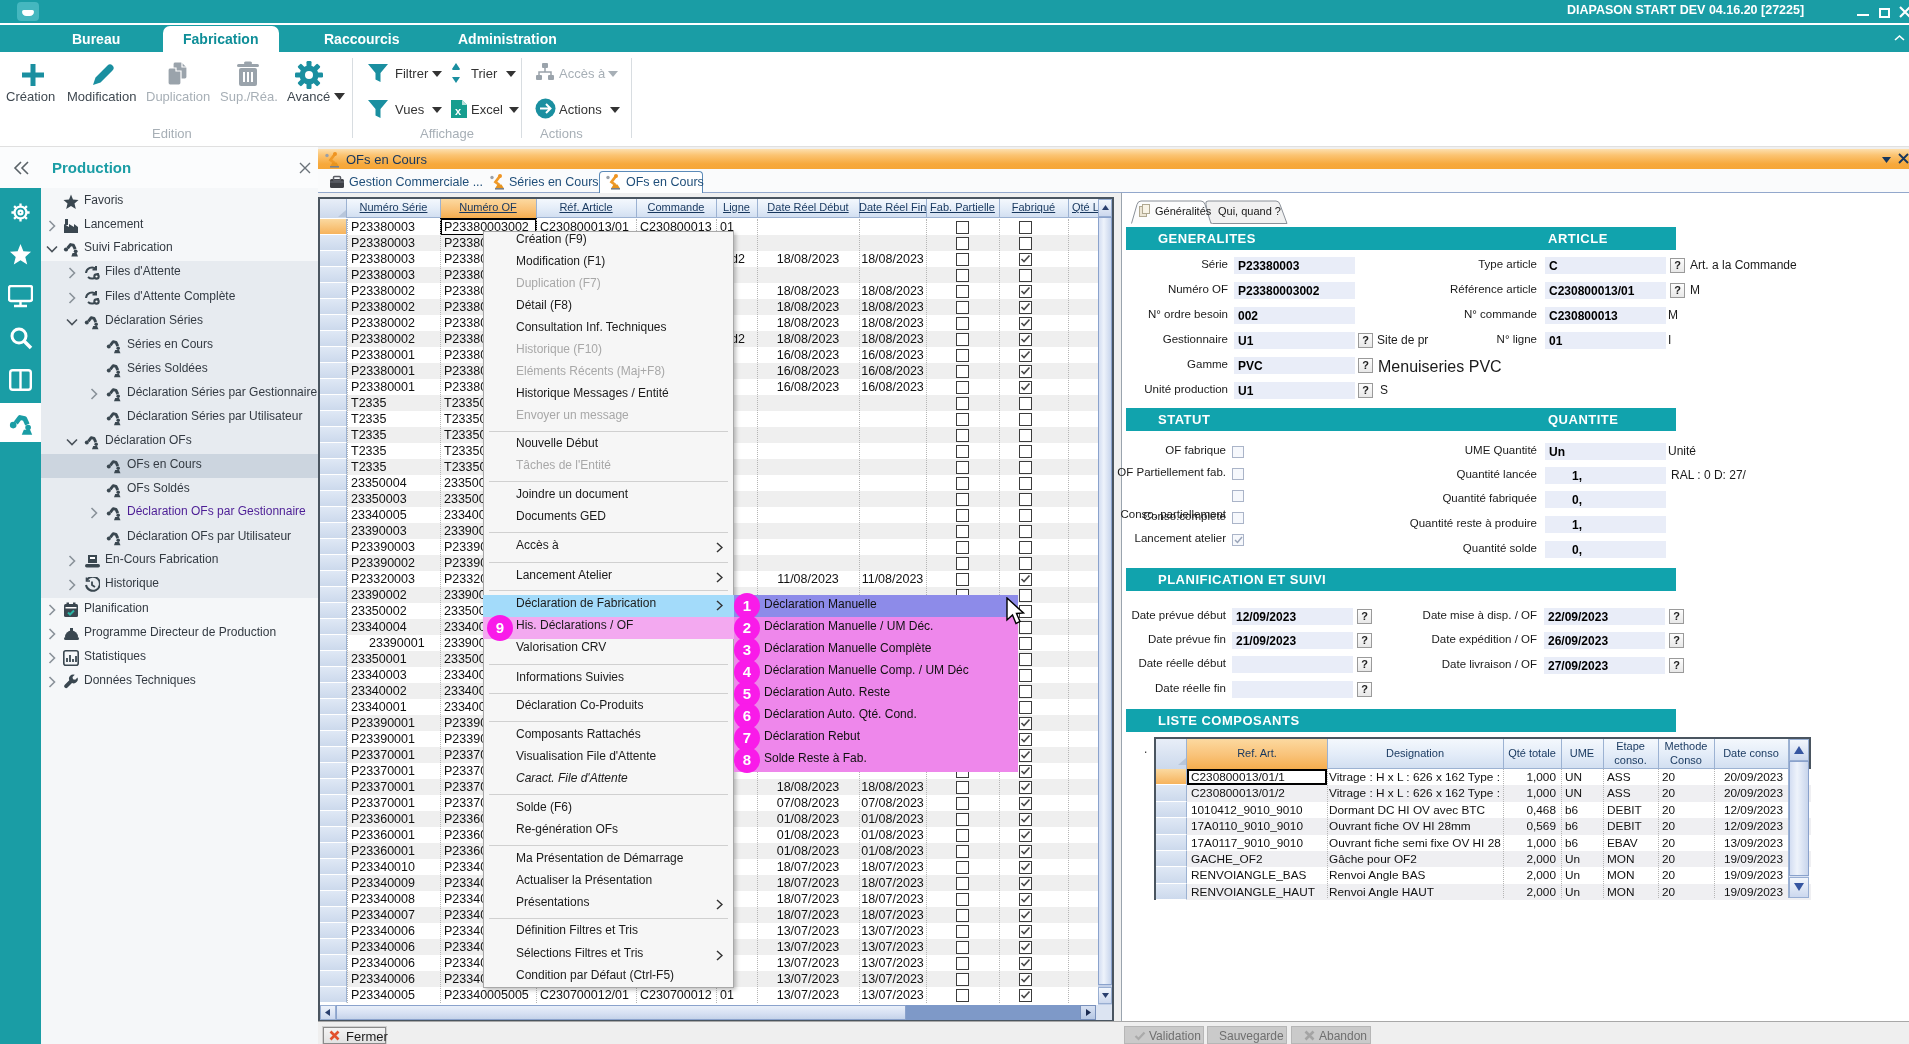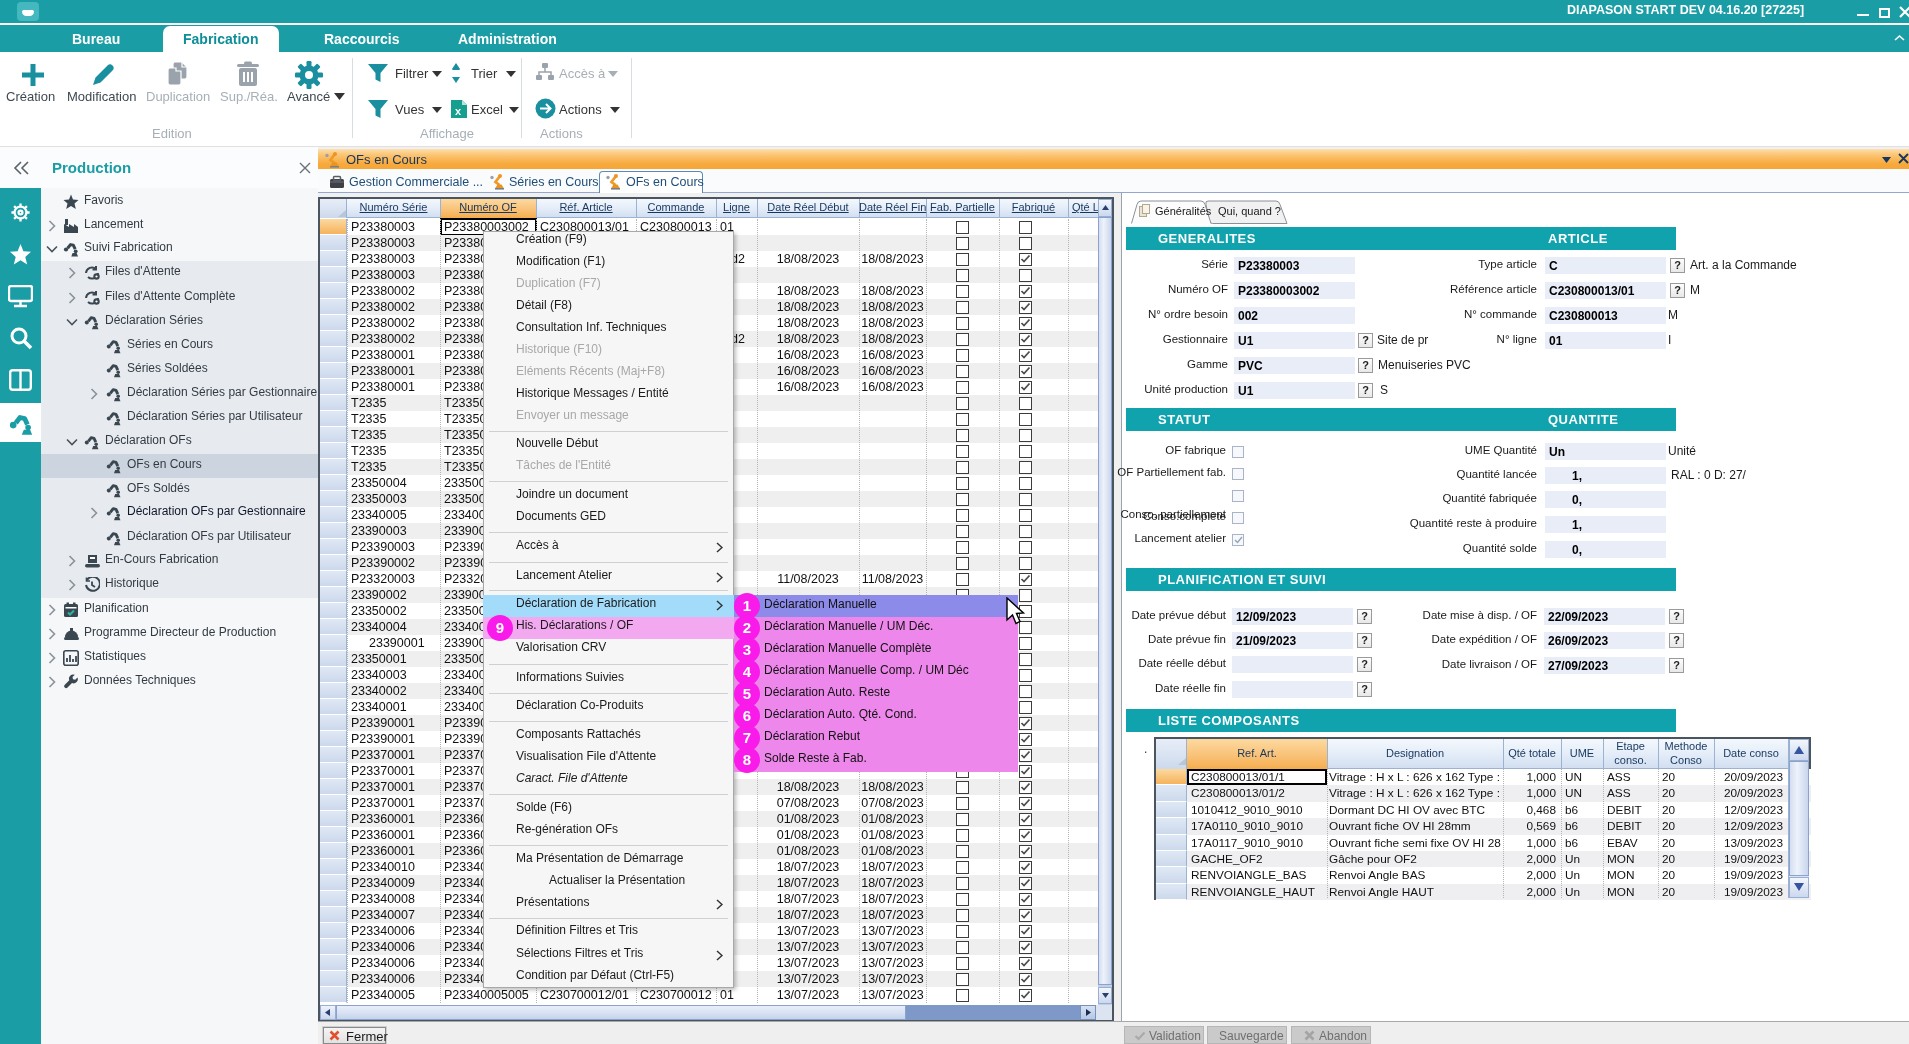--- a/index.html
+++ b/index.html
@@ -276,21 +276,21 @@
 <div class="ab nowrap" style="left:127px;top:481px;font-size:12px;color:#333a42;">OFs Soldés</div>
 <svg class="ab" style="left:90px;top:507px;" width="8" height="12" viewBox="0 0 8 12">
     <path d="M1.5 1 L6.5 6 L1.5 11" stroke="#8a929a" stroke-width="1.6" fill="none"></path>
   </svg>
 <svg class="ab" style="left:106px;top:505px;" width="15" height="16" viewBox="0 0 15 16">
     <circle cx="2.8" cy="8.5" r="2" fill="#3a4750"></circle>
     <path d="M4.3 7.3 L7.2 3.6 L10 4.3 L11.8 8.2" stroke="#3a4750" stroke-width="2.9" fill="none" stroke-linejoin="round"></path>
     <circle cx="12.2" cy="10.3" r="1.8" fill="#3a4750"></circle>
     <path d="M8 15.2 h6.5 l-1.4 -3.2 h-3.9 Z" fill="#3a4750"></path>
   </svg>
-<div class="ab nowrap" style="left:127px;top:504px;font-size:12px;color:#0f172a;text-align:center;">Déclaration OFs par Gestionnaire</div>
+<div class="ab nowrap" style="left:127px;top:504px;font-size:12px;color:#4c1d95;text-align:center;">Déclaration OFs par Gestionnaire</div>
 <svg class="ab" style="left:106px;top:530px;" width="15" height="16" viewBox="0 0 15 16">
     <circle cx="2.8" cy="8.5" r="2" fill="#3a4750"></circle>
     <path d="M4.3 7.3 L7.2 3.6 L10 4.3 L11.8 8.2" stroke="#3a4750" stroke-width="2.9" fill="none" stroke-linejoin="round"></path>
     <circle cx="12.2" cy="10.3" r="1.8" fill="#3a4750"></circle>
     <path d="M8 15.2 h6.5 l-1.4 -3.2 h-3.9 Z" fill="#3a4750"></path>
   </svg>
 <div class="ab nowrap" style="left:127px;top:529px;font-size:12px;color:#333a42;">Déclaration OFs par Utilisateur</div>
 <svg class="ab" style="left:68px;top:555px;" width="8" height="12" viewBox="0 0 8 12">
     <path d="M1.5 1 L6.5 6 L1.5 11" stroke="#8a929a" stroke-width="1.6" fill="none"></path>
   </svg>
@@ -923,21 +923,21 @@
 <div class="ab nowrap" style="left:1238px;top:333px;font-size:12px;font-weight:bold;color:#000;line-height:17px;">U1</div>
 <div class="ab" style="right:681px;top:358px;font-size:11.5px;color:#1a1a1a;">Gamme</div>
 <div class="ab" style="left:1234px;top:357px;width:121px;height:17px;background:#e9edf8;"></div>
 <div class="ab nowrap" style="left:1238px;top:358px;font-size:12px;font-weight:bold;color:#000;line-height:17px;">PVC</div>
 <div class="ab" style="right:681px;top:383px;font-size:11.5px;color:#1a1a1a;">Unité production</div>
 <div class="ab" style="left:1234px;top:382px;width:121px;height:17px;background:#e9edf8;"></div>
 <div class="ab nowrap" style="left:1238px;top:383px;font-size:12px;font-weight:bold;color:#000;line-height:17px;">U1</div>
 <div class="ab" style="left:1358px;top:333px;width:15px;height:15px;background:linear-gradient(180deg,#fdfdfd,#e8e8e8);border:1px solid #9a9a9a;font-size:11px;font-weight:bold;color:#222;text-align:center;line-height:13px;">?</div>
 <div class="ab nowrap" style="left:1377px;top:333px;font-size:12px;color:#1a1a1a;">Site de pr</div>
 <div class="ab" style="left:1358px;top:358px;width:15px;height:15px;background:linear-gradient(180deg,#fdfdfd,#e8e8e8);border:1px solid #9a9a9a;font-size:11px;font-weight:bold;color:#222;text-align:center;line-height:13px;">?</div>
-<div class="ab nowrap" style="left:1378px;top:358px;font-size:12px;color:#1a1a1a;">Menuiseries PVC</div>
+<div class="ab nowrap" style="left:1378px;top:358px;font-size:16px;color:#1a1a1a;">Menuiseries PVC</div>
 <div class="ab" style="left:1358px;top:383px;width:15px;height:15px;background:linear-gradient(180deg,#fdfdfd,#e8e8e8);border:1px solid #9a9a9a;font-size:11px;font-weight:bold;color:#222;text-align:center;line-height:13px;">?</div>
 <div class="ab nowrap" style="left:1380px;top:383px;font-size:12px;color:#1a1a1a;">S</div>
 <div class="ab" style="right:372px;top:258px;font-size:11.5px;color:#1a1a1a;">Type article</div>
 <div class="ab" style="left:1545px;top:257px;width:121px;height:17px;background:#e9edf8;"></div>
 <div class="ab nowrap" style="left:1549px;top:258px;font-size:12px;font-weight:bold;color:#000;line-height:17px;">C</div>
 <div class="ab" style="right:372px;top:283px;font-size:11.5px;color:#1a1a1a;">Référence article</div>
 <div class="ab" style="left:1545px;top:282px;width:121px;height:17px;background:#e9edf8;"></div>
 <div class="ab nowrap" style="left:1549px;top:283px;font-size:12px;font-weight:bold;color:#000;line-height:17px;">C230800013/01</div>
 <div class="ab" style="right:372px;top:308px;font-size:11.5px;color:#1a1a1a;">N° commande</div>
 <div class="ab" style="left:1545px;top:307px;width:121px;height:17px;background:#e9edf8;"></div>
@@ -1150,21 +1150,21 @@
 <div class="ab nowrap" style="left:516px;top:618px;font-size:12px;color:#1a1a1a;">His. Déclarations / OF</div>
 <div class="ab nowrap" style="left:516px;top:640px;font-size:12px;color:#1a1a1a;">Valorisation CRV</div>
 <div class="ab nowrap" style="left:516px;top:670px;font-size:12px;color:#1a1a1a;">Informations Suivies</div>
 <div class="ab nowrap" style="left:516px;top:698px;font-size:12px;color:#1a1a1a;">Déclaration Co-Produits</div>
 <div class="ab nowrap" style="left:516px;top:727px;font-size:12px;color:#1a1a1a;">Composants Rattachés</div>
 <div class="ab nowrap" style="left:516px;top:749px;font-size:12px;color:#1a1a1a;">Visualisation File d'Attente</div>
 <div class="ab nowrap" style="left:516px;top:771px;font-size:12px;color:#1a1a1a;font-style:italic;">Caract. File d'Attente</div>
 <div class="ab nowrap" style="left:516px;top:800px;font-size:12px;color:#1a1a1a;">Solde (F6)</div>
 <div class="ab nowrap" style="left:516px;top:822px;font-size:12px;color:#1a1a1a;">Re-génération OFs</div>
 <div class="ab nowrap" style="left:516px;top:851px;font-size:12px;color:#1a1a1a;">Ma Présentation de Démarrage</div>
-<div class="ab nowrap" style="left:516px;top:873px;font-size:12px;color:#1a1a1a;margin-left:33px;">Actualiser la Présentation</div>
+<div class="ab nowrap" style="left:516px;top:873px;font-size:12px;color:#1a1a1a;">Actualiser la Présentation</div>
 <div class="ab nowrap" style="left:516px;top:895px;font-size:12px;color:#1a1a1a;">Présentations</div>
 <svg class="ab" style="left:716px;top:899px;" width="7" height="11" viewBox="0 0 7 11">
     <path d="M1 1 L6 5.5 L1 10" stroke="#333" stroke-width="1.5" fill="none"></path>
   </svg>
 <div class="ab nowrap" style="left:516px;top:923px;font-size:12px;color:#1a1a1a;">Définition Filtres et Tris</div>
 <div class="ab nowrap" style="left:516px;top:946px;font-size:12px;color:#1a1a1a;">Sélections Filtres et Tris</div>
 <svg class="ab" style="left:716px;top:950px;" width="7" height="11" viewBox="0 0 7 11">
     <path d="M1 1 L6 5.5 L1 10" stroke="#333" stroke-width="1.5" fill="none"></path>
   </svg>
 <div class="ab nowrap" style="left:516px;top:968px;font-size:12px;color:#1a1a1a;">Condition par Défaut (Ctrl-F5)</div>

